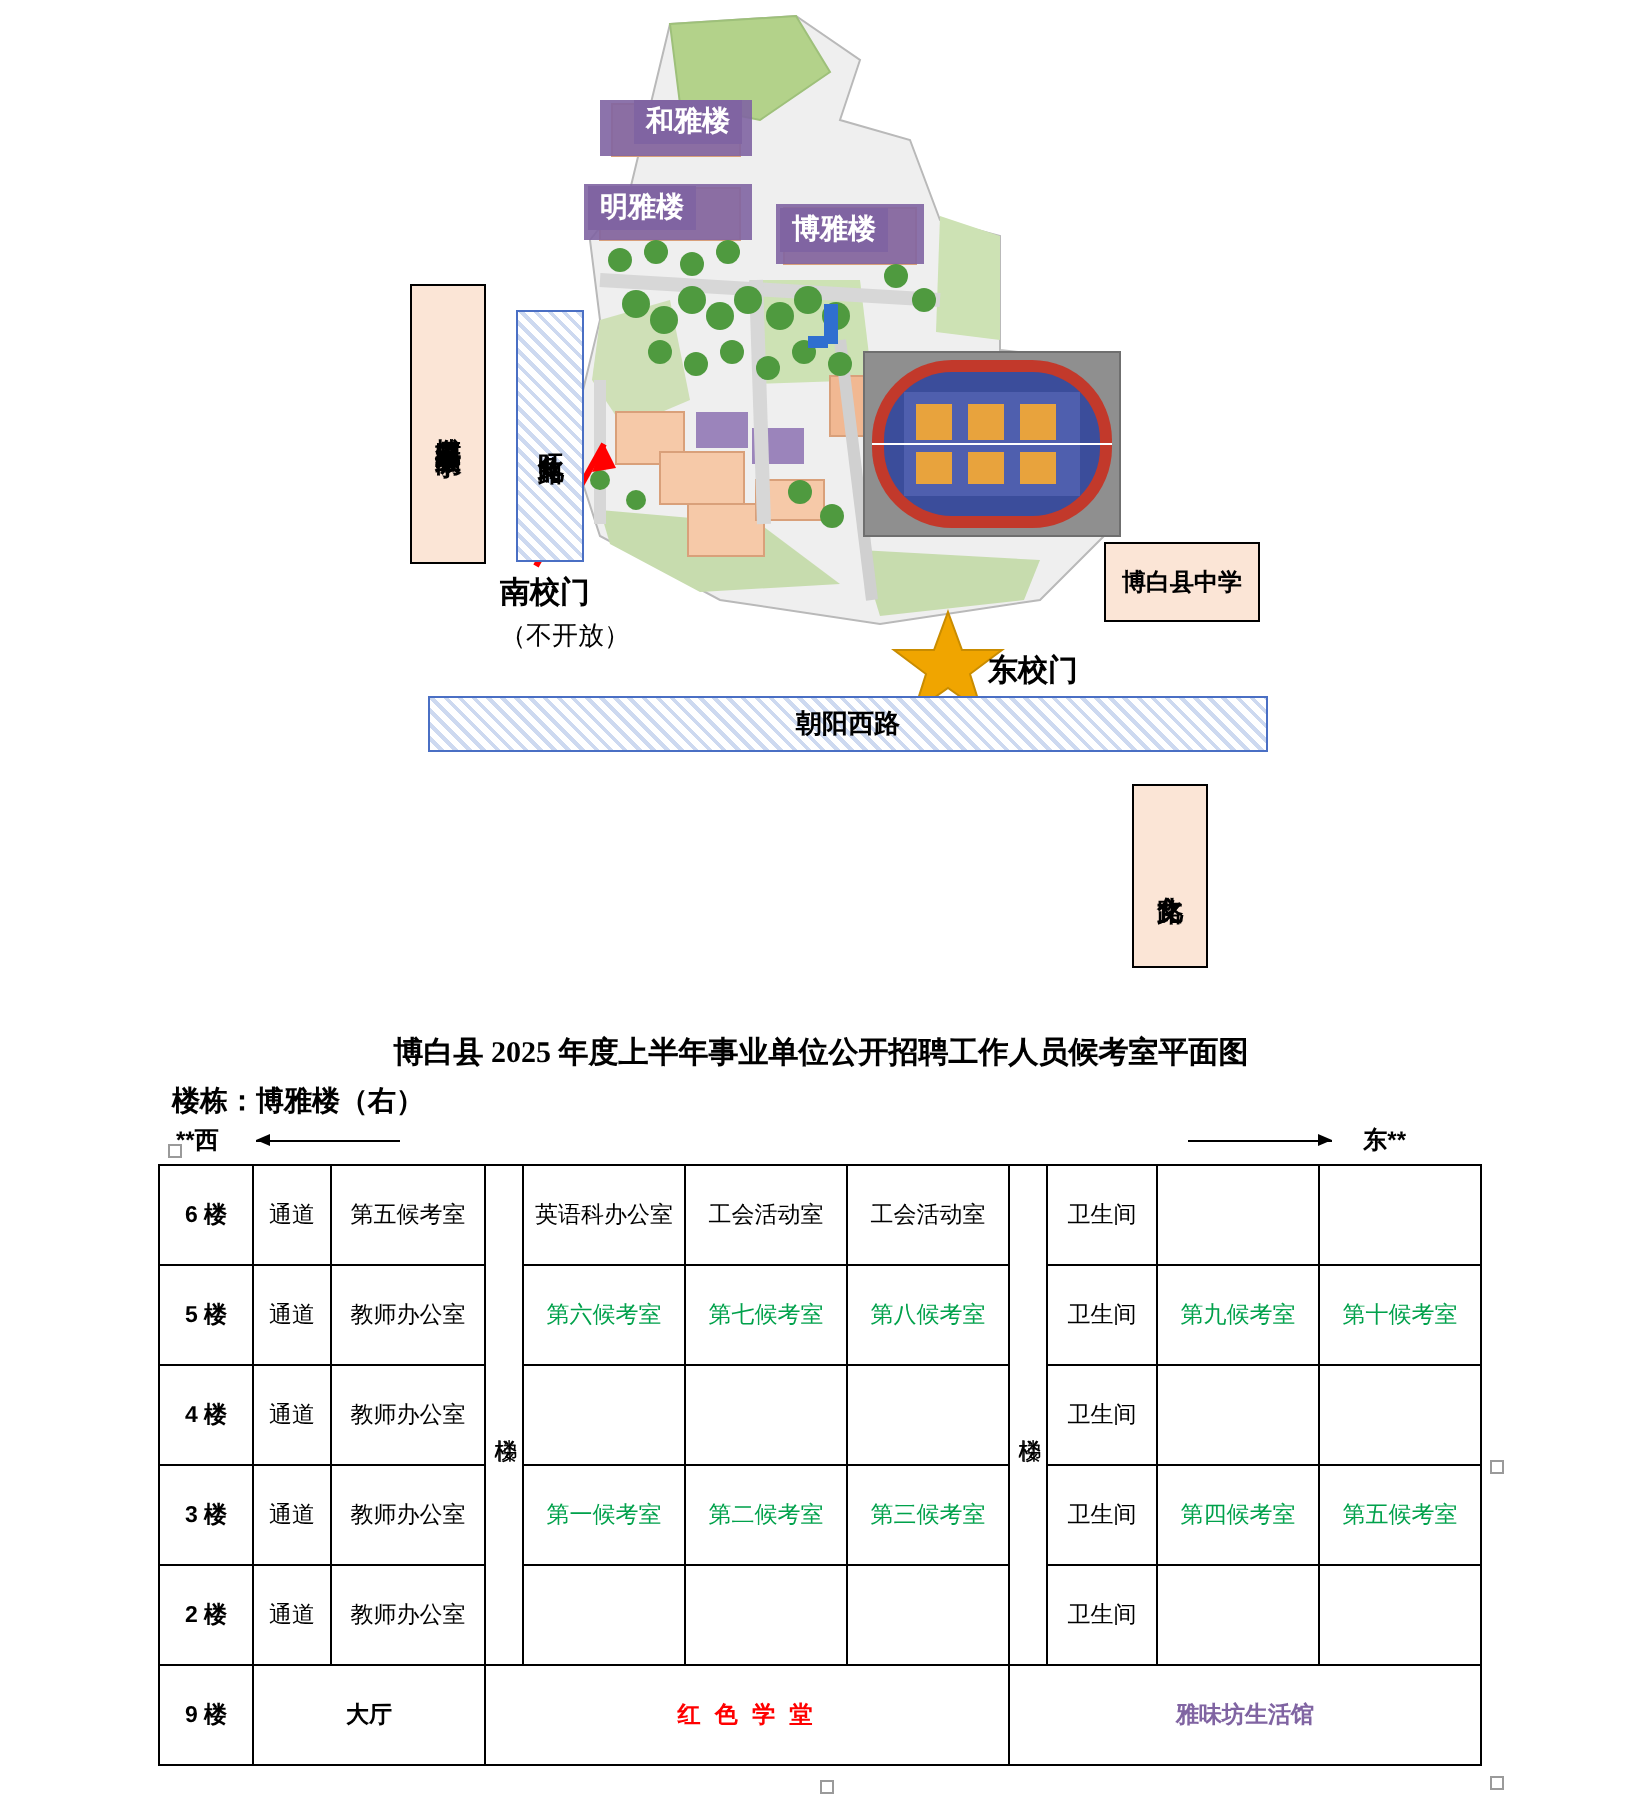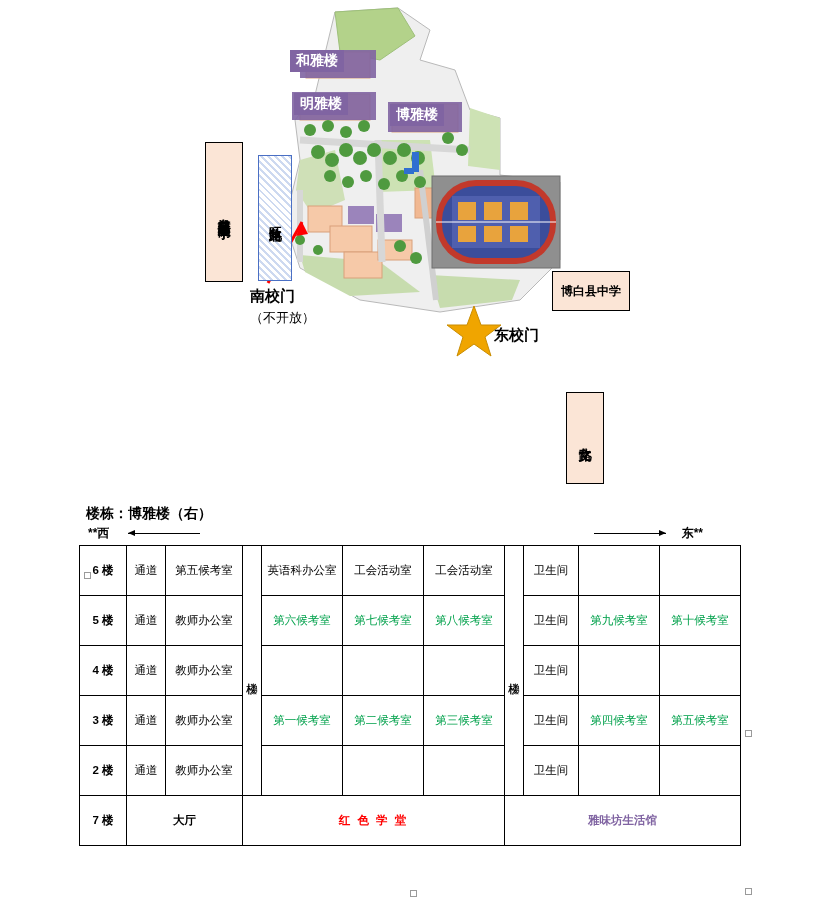--- a/index.html
+++ b/index.html
@@ -293,35 +293,39 @@
 
     <polygon points="474,306 481,325 501,325 485,337 491,356 474,344 457,356 463,337 447,325 467,325" fill="#f0a500" stroke="#c98c00" stroke-width="1"></polygon>
   </svg>
 
   <div class="label-box vert" style="left:205px; top:142px; width:38px; height:140px;">博白县第三高级中学</div>
 
   <div class="road-box" style="left:258px; top:155px; width:34px; height:126px;">
     <span class="vert">旺角北路</span>
   </div>
 
-  <div class="bldg-label" style="left:290px; top:50px;">和雅楼</div>
+  <div class="bldg-label" style="left:317px; top:50px;">和雅楼</div>
   <div class="bldg-label" style="left:294px; top:93px;">明雅楼</div>
   <div class="bldg-label" style="left:390px; top:104px;">博雅楼</div>
 
   <div class="label-box" style="left:552px; top:271px; width:78px; height:40px; font-size:12px;">博白县中学</div>
 
   <div class="gate-label" style="left:250px; top:287px;">南校门</div>
   <div class="gate-sub" style="left:250px; top:309px;">（不开放）</div>
   <div class="gate-label" style="left:494px; top:326px;">东校门</div>
 
+  <div class="road-box" style="left:214px; top:348px; width:420px; height:28px;">
+    <span>朝阳西路</span>
+  </div>
 
   <div class="label-box vert" style="left:566px; top:392px; width:38px; height:92px;">文化路</div>
 </div>
 
 <div id="plan-area">
+  <div id="plan-title">博白县 2025 年度上半年事业单位公开招聘工作人员候考室平面图</div>
   <div id="plan-subtitle">楼栋：博雅楼（右）</div>
 
   <div id="dir-row">
     <span id="dir-west">**西</span>
     <span id="arrow-west"></span>
     <span id="arrow-east"></span>
     <span id="dir-east">东**</span>
   </div>
 
   <table id="floor-table">
@@ -383,21 +387,21 @@
         <td class="office">教师办公室</td>
         <td class="room"></td>
         <td class="room"></td>
         <td class="room"></td>
         <td class="wc">卫生间</td>
         <td class="room"></td>
         <td class="room"></td>
       </tr>
 
       <tr>
-        <td class="floor">7 楼</td>
+        <td class="floor">9 楼</td>
         <td colspan="2" class="bold">大厅</td>
         <td colspan="4" class="red bold">红 色 学 堂</td>
         <td colspan="4" class="purple bold">雅味坊生活馆</td>
       </tr>
     </tbody>
   </table>
 </div>
 
 <div class="handle" style="left:84px; top:572px;"></div>
 <div class="handle" style="left:745px; top:730px;"></div>

